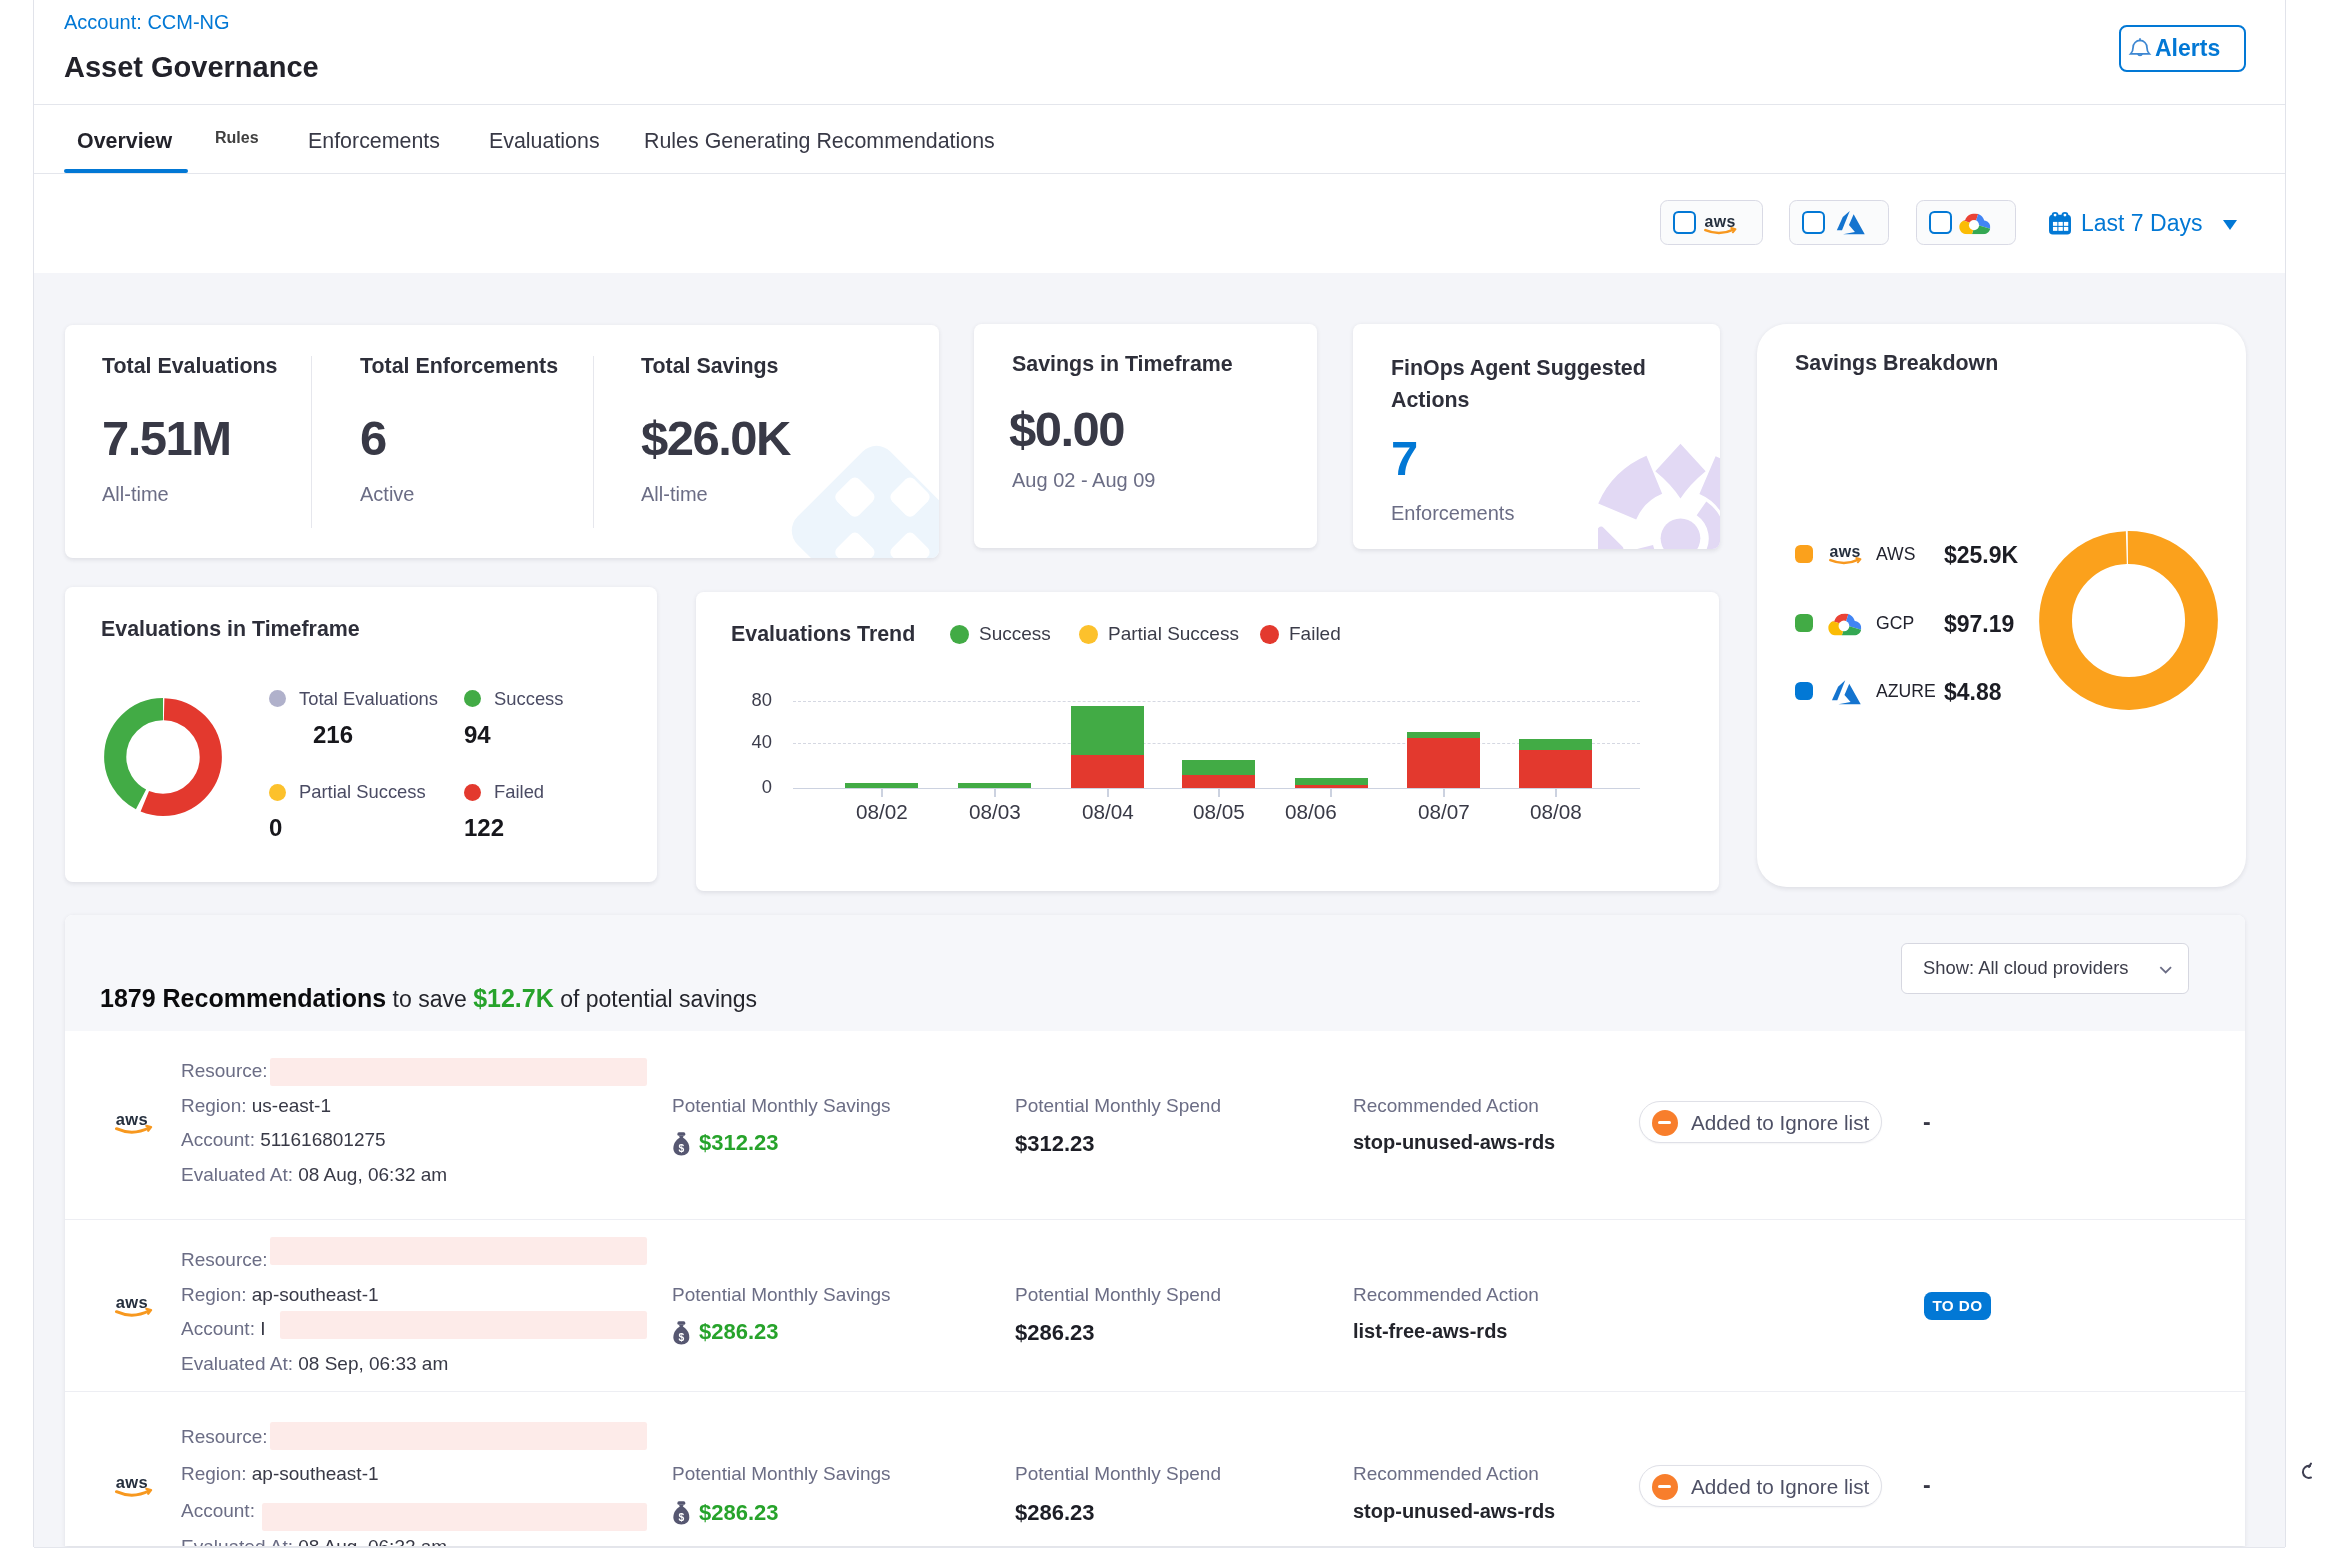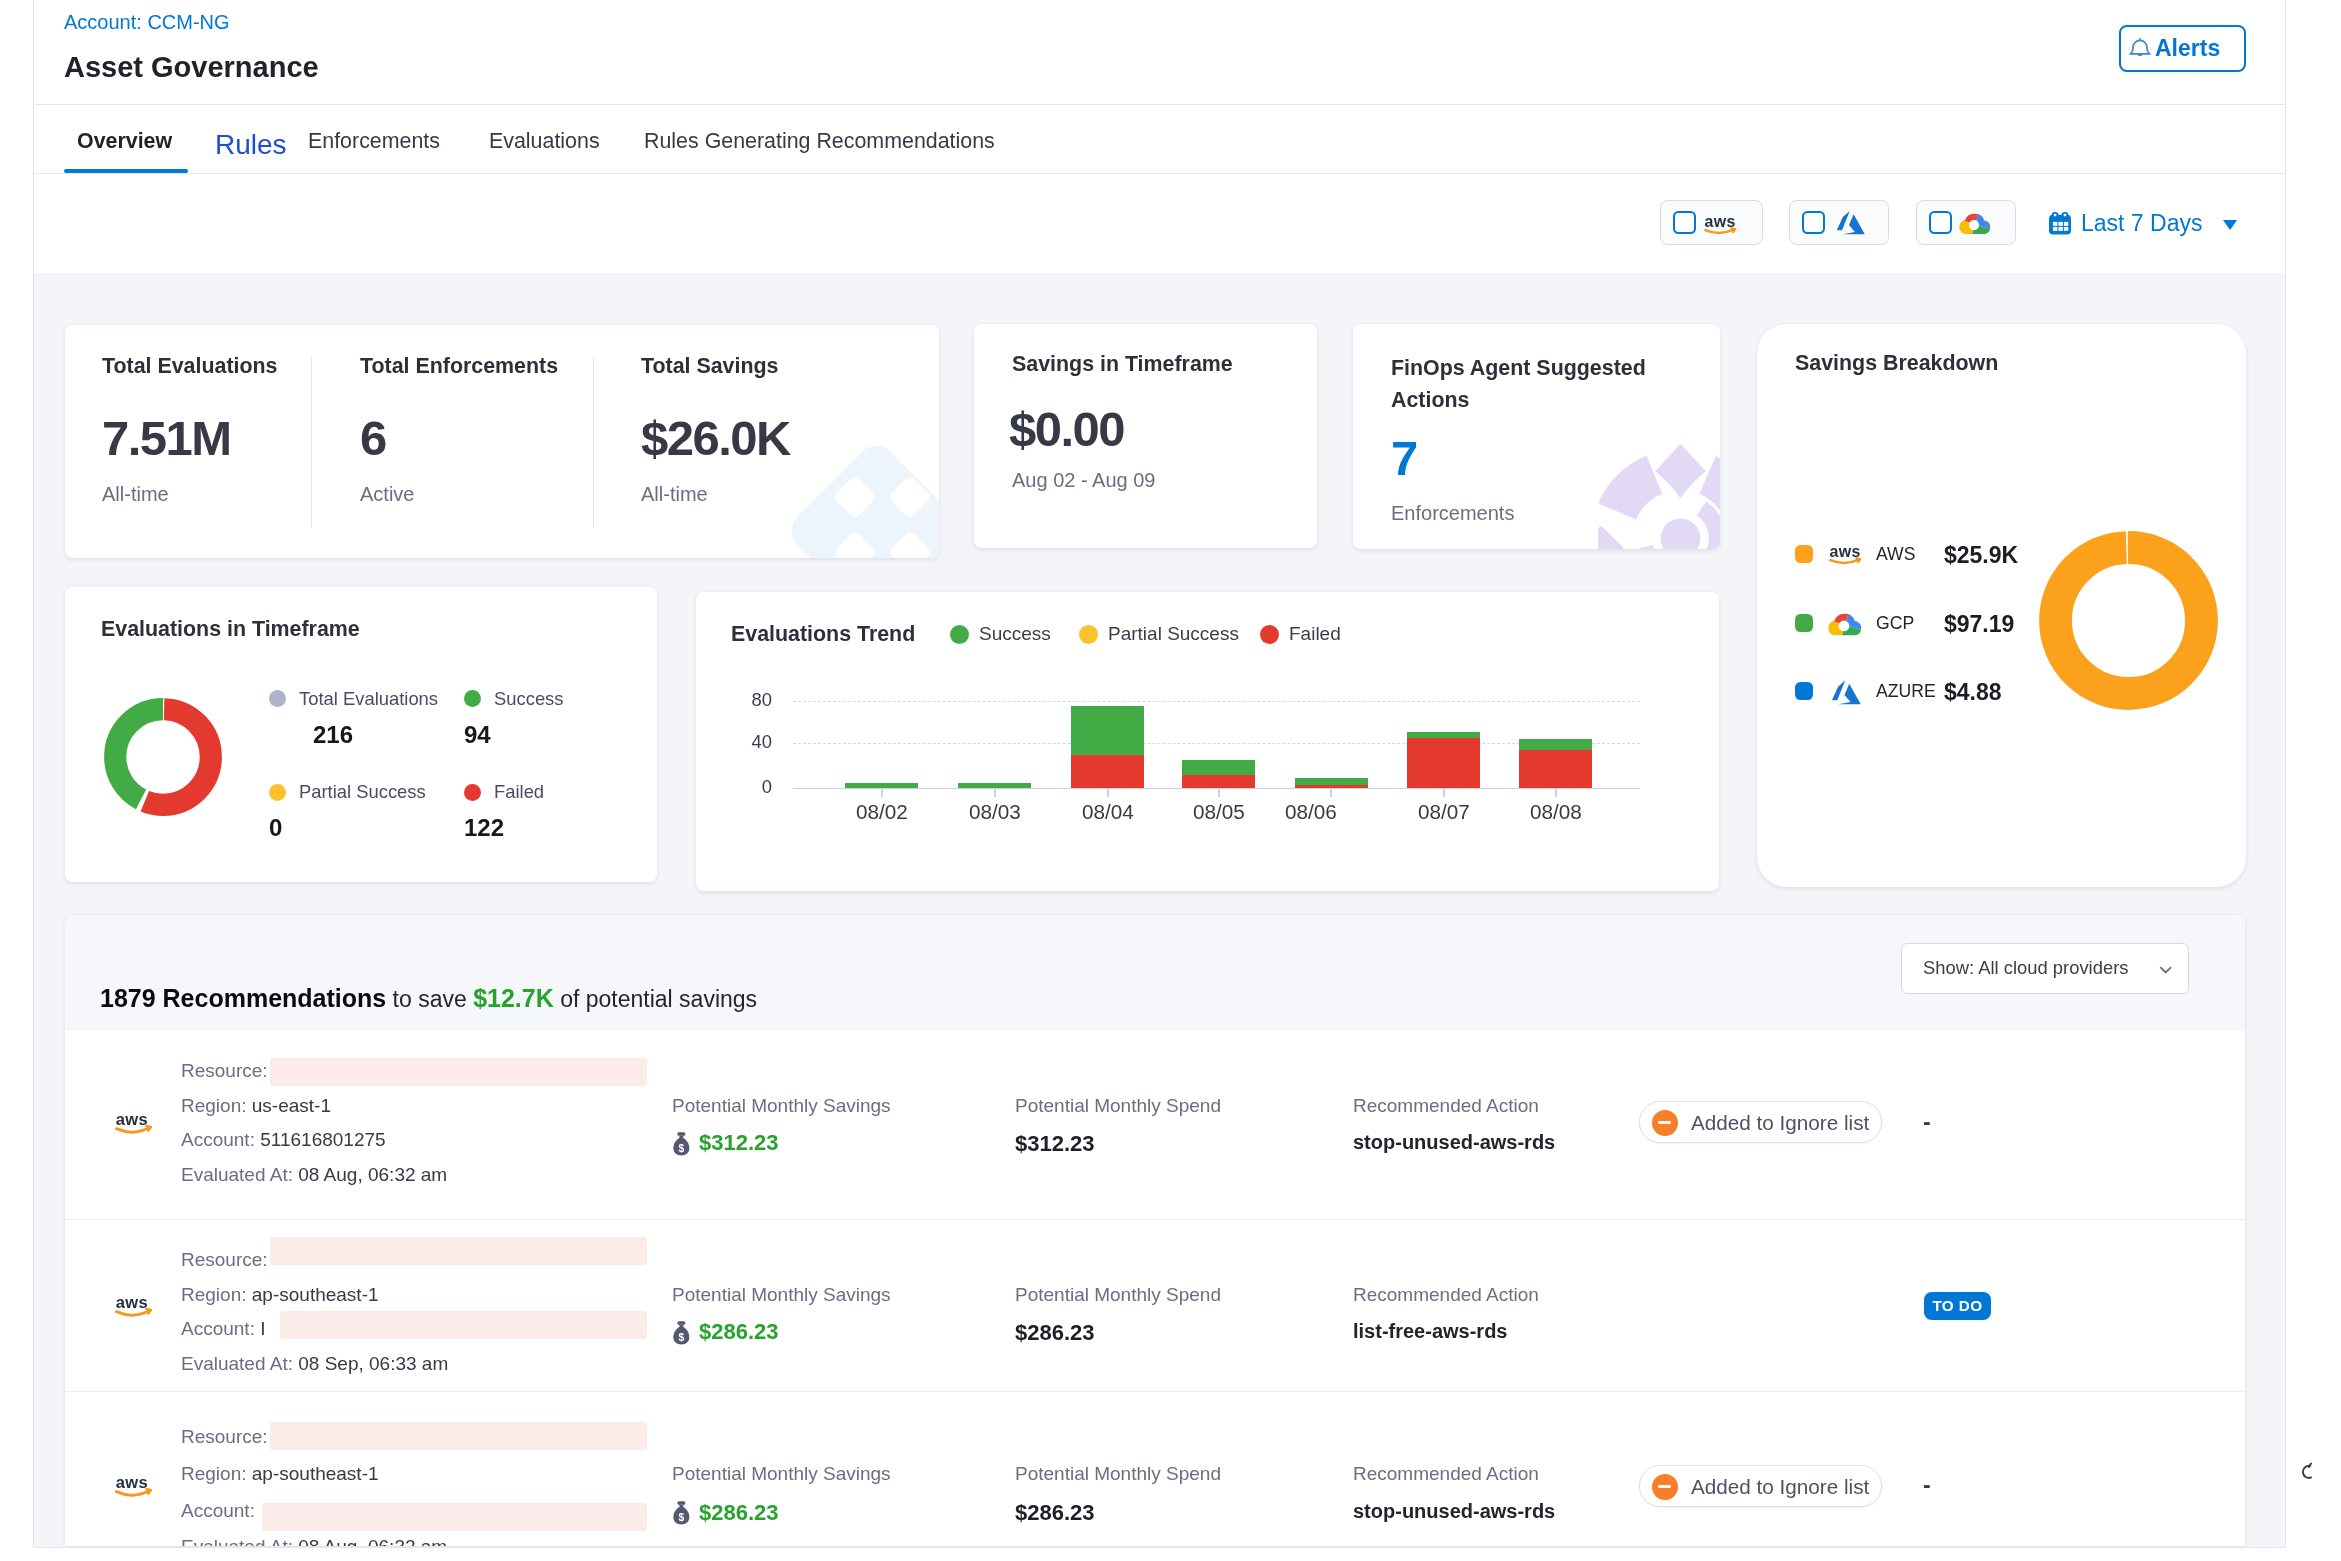--- a/index.html
+++ b/index.html
@@ -38,21 +38,21 @@
     <svg width="26" height="26" viewBox="0 0 24 24" fill="none" stroke="#3d87d2" stroke-width="1.6">
       <path d="M12 3.2 a6.4 6.4 0 0 1 6.4 6.4 c0 3.6 1.2 4.9 2.2 5.9 H3.4 c1-1 2.2-2.3 2.2-5.9 A6.4 6.4 0 0 1 12 3.2 z"></path>
       <path d="M10 15.5 a2.1 2.1 0 0 0 4 0"></path>
       <path d="M12 3.2 V1.8" stroke-linecap="round"></path>
     </svg>
   </div>
   <div class="abs" style="left:2155px; top:35px; font-size:23px; font-weight:700; color:#0278d5;">Alerts</div>
 
   <div class="abs" style="left:34px; top:105px; width:2251px; height:69px; background:#fff; border-bottom:0.8px solid #e4e6ec;"></div>
   <div class="abs" style="left:77px; top:129px; font-size:21.4px; font-weight:700; color:#22222a;">Overview</div>
-  <div class="abs" style="left:215px; top:129px; font-size:28px; color:#1d4ed8;">Rules</div>
+  <div class="abs" style="left:215px; top:129px; font-size:16px; color:#404040;font-weight:bold;">Rules</div>
   <div class="abs" style="left:308px; top:129px; font-size:21.4px; color:#383946;">Enforcements</div>
   <div class="abs" style="left:489px; top:129px; font-size:21.4px; color:#383946;">Evaluations</div>
   <div class="abs" style="left:644px; top:129px; font-size:21.4px; color:#383946;">Rules Generating Recommendations</div>
   <div class="abs" style="left:64px; top:169px; width:124px; height:3.8px; background:#0278d5; border-radius:2.3px;"></div>
 
   <div class="abs pbox" style="left:1660px; width:103px;">
     <div class="cb"></div>
     <svg width="40" height="25" viewBox="0 0 52 33" style="margin-left:6.9px; margin-top:3.1px;">
       <text x="3" y="20" font-family="Liberation Sans" font-weight="bold" font-size="21" fill="#252f3e" letter-spacing="0.5">aws</text>
       <path d="M4,24 Q23,32 42,23" stroke="#f7981f" stroke-width="3.4" fill="none" stroke-linecap="round"></path>

